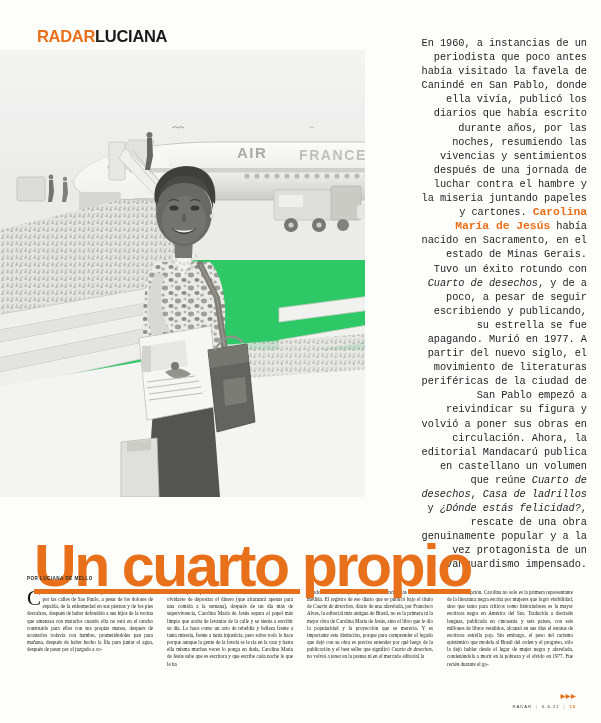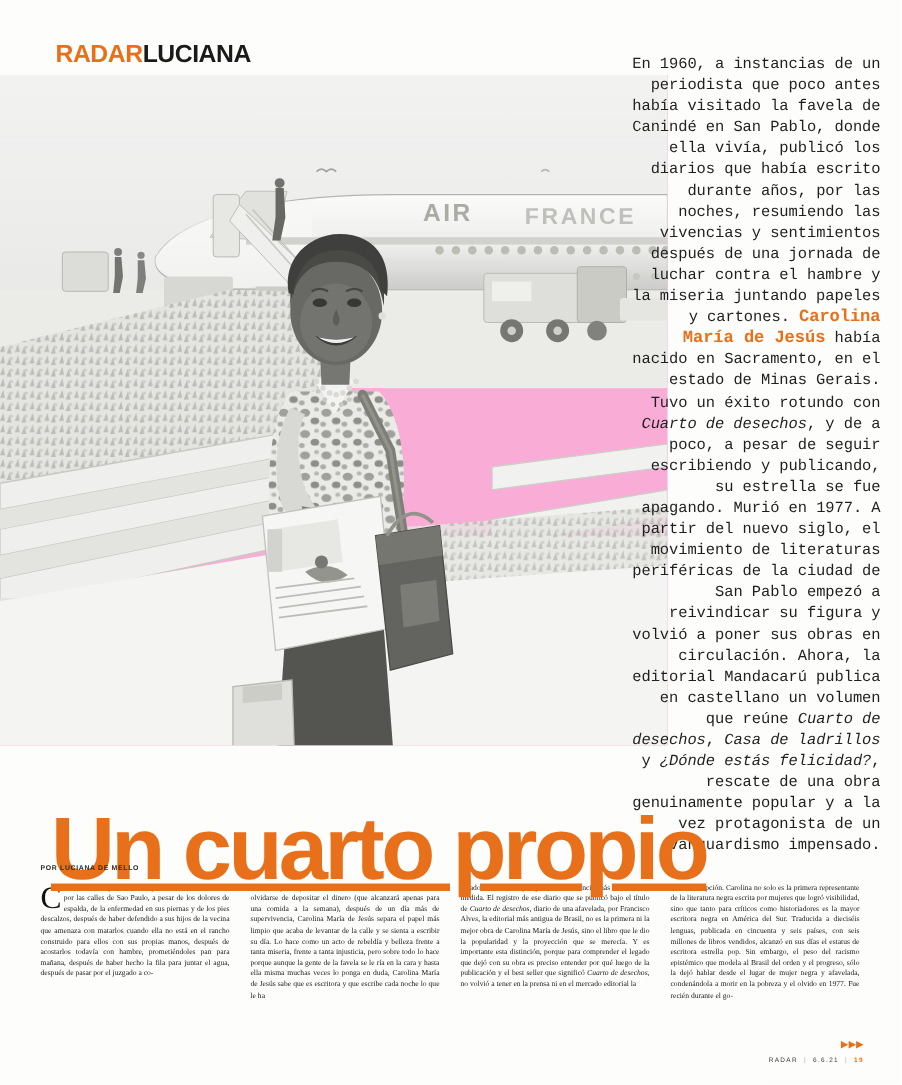--- a/index.html
+++ b/index.html
@@ -28,24 +28,24 @@
     z-index: 6;
   }
   .masthead .radar { color: #e8701a; }
   .masthead .libros { color: #1a1a1a; }
 
   
   .photo {
     position: absolute;
     left: 0;
     top: 50px;
-    width: 445px;
+    width: 365px;
     height: 447px;
     overflow: hidden;
-    background: #f9a8d4;
+    background: #22c55e;
     z-index: 1;
   }
   .photo svg { display: block; width: 100%; height: 100%; }
 
   
   .intro {
     position: absolute;
     left: 419px;
     top: 36px;
     width: 168px;

